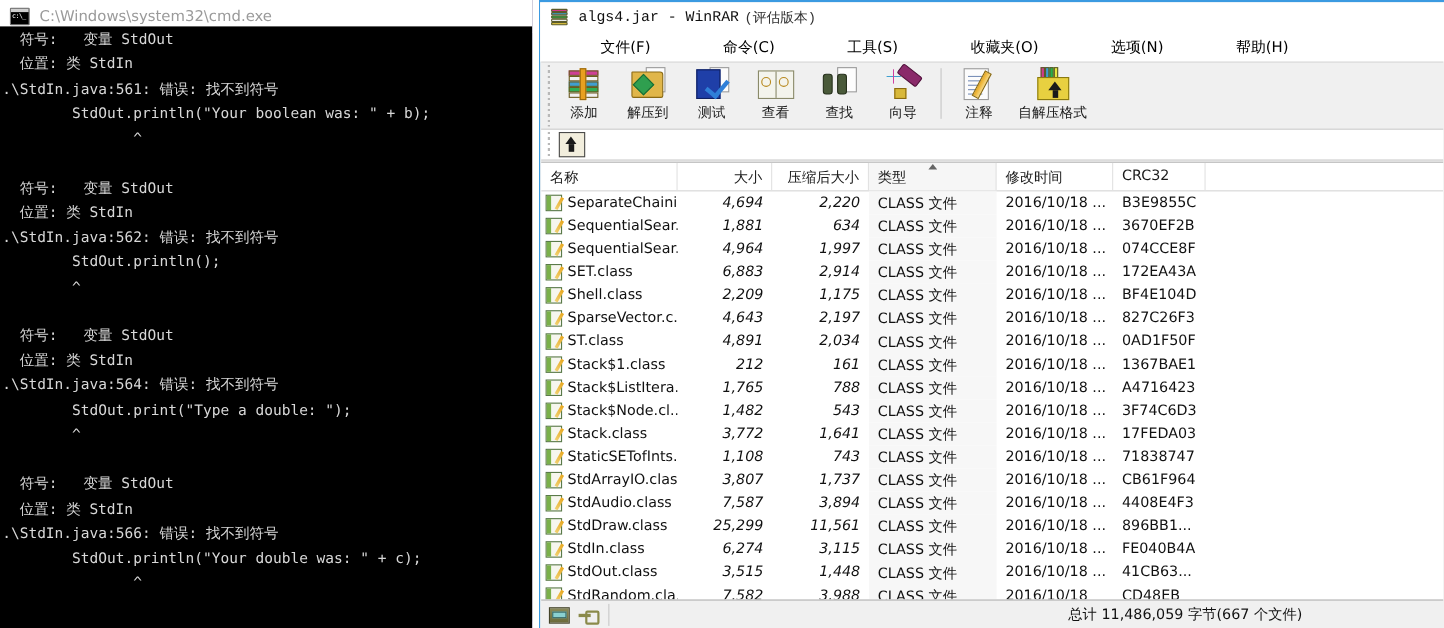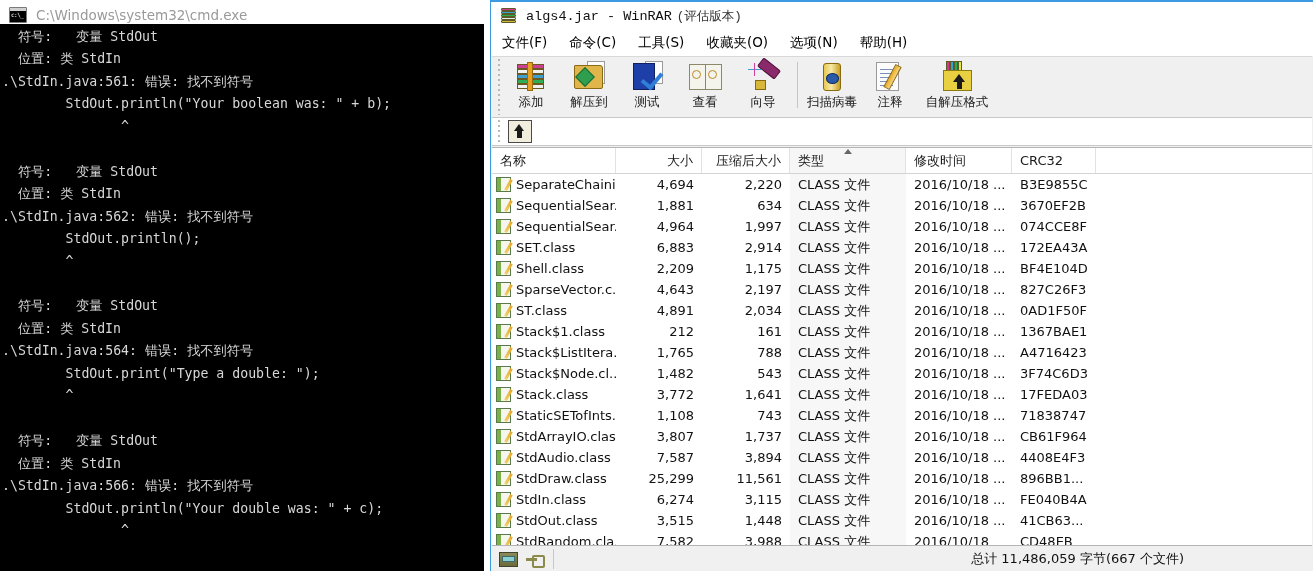--- a/index.html
+++ b/index.html
@@ -150,20 +150,21 @@
     padding-left: 9px;
     box-sizing: border-box;
   }
   .menu-item {
     font-size: 13.5px;
     color: #000000;
     margin-right: 18px;
     white-space: nowrap;
     cursor: default;
     padding: 1px 2px;
+    margin-left: 44px;
   }
 
   #toolbar {
     position: absolute;
     left: 1px; top: 54px;
     width: 820px; height: 62px;
     background: #f0f0f0;
     border-top: 1px solid #d9d9d9;
     border-bottom: 1px solid #c8c8c8;
     box-sizing: border-box;
@@ -509,21 +510,21 @@
     font-size: 13px;
     color: #111111;
     padding: 0 8px;
     box-sizing: border-box;
     white-space: nowrap;
     overflow: hidden;
     display: flex;
     align-items: center;
     height: 21px;
   }
-  .fcell.num { justify-content: flex-end; }
+  .fcell.num { justify-content: flex-end; font-style: italic; }
   .fcell.typecol { background: #f7f7f7; }
   .fcell.namecol { padding-left: 4px; }
 
   .file-icon {
     width: 15px; height: 15px;
     margin-right: 5px;
     position: relative;
     flex: 0 0 auto;
     background: #f6f6ee;
     border: 1px solid #5a7a4a;
@@ -710,40 +711,43 @@
           <span class="ic-openbook"></span>
           <span class="ic-glasses">
               <span></span>
               <span></span>
             </span>
         </div>
         <div class="tb-label">查看</div>
       </div>
 
 
+      <div class="tb-btn">
+        <div class="tb-icon">
+          <span class="ic-page"></span>
+          <span class="ic-binoc">
+              <span></span>
+              <span></span>
+            </span>
+        </div>
+        <div class="tb-label">查找</div>
+      </div>
 
       <div class="tb-btn">
         <div class="tb-icon">
           <span class="ic-sparkle"></span>
           <span class="ic-wand"></span>
           <span class="ic-wandtip"></span>
         </div>
         <div class="tb-label">向导</div>
       </div>
 
 
       <div class="tb-sep"></div>
 
-      <div class="tb-btn">
-        <div class="tb-icon">
-          <span class="ic-spray"></span>
-          <span class="ic-bug"></span>
-        </div>
-        <div class="tb-label">扫描病毒</div>
-      </div>
 
       <div class="tb-btn">
         <div class="tb-icon">
           <span class="ic-note">
               <i></i>
               <i></i>
               <i></i>
               <i></i>
               <i></i>
             </span>

